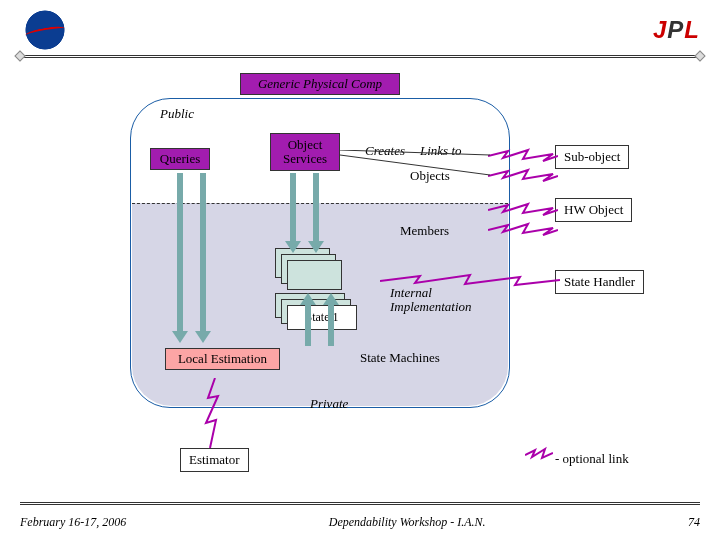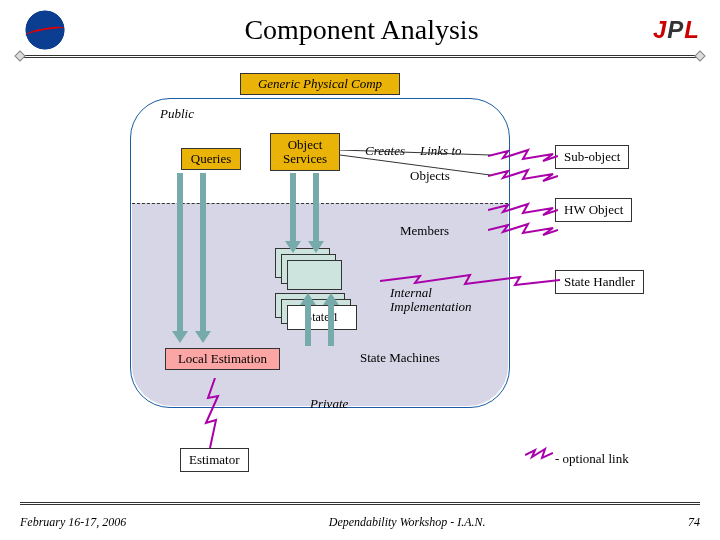--- a/index.html
+++ b/index.html
@@ -6,21 +6,21 @@
   body { width: 720px; height: 540px; font-family: "Times New Roman", serif; background: #fff; position: relative; }
   .header { display: flex; align-items: center; justify-content: space-between; padding: 10px 20px 5px; }
   .nasa-logo { width: 50px; height: 40px; background: radial-gradient(circle, #0b3d91 60%, transparent 62%); border-radius: 50%; position: relative; }
   .nasa-logo::after { content: ""; position: absolute; top: 18px; left: 5px; width: 40px; height: 6px; border-top: 2px solid #d00; border-radius: 50%; transform: rotate(-10deg); }
   .jpl-logo { font-family: Arial, sans-serif; font-weight: bold; font-style: italic; font-size: 24px; letter-spacing: 1px; color: #333; }
   .jpl-logo span.red { color: #c00; }
   .title { font-size: 28px; text-align: center; flex: 1; }
   .hr-line { height: 3px; margin: 0 20px; border-top: 1px solid #333; border-bottom: 1px solid #333; position: relative; }
   .hr-dot { position: absolute; width: 8px; height: 8px; background: #ddd; border: 1px solid #888; transform: rotate(45deg); top: -4px; }
   .diagram-area { position: relative; width: 720px; height: 420px; }
-  .box { position: absolute; border: 1px solid #333; background: #eab308; text-align: center; display: flex; align-items: center; justify-content: center; font-size: 13px; padding: 2px 6px; }
+  .box { position: absolute; border: 1px solid #333; background: #a21caf; text-align: center; display: flex; align-items: center; justify-content: center; font-size: 13px; padding: 2px 6px; }
   .rounded-container { position: absolute; border: 1.5px solid #1a5da6; border-radius: 40px; background: transparent; }
   .shade-bottom { position: absolute; background: #d6d6e6; border-radius: 0 0 40px 40px; }
   .italic { font-style: italic; font-size: 13px; }
   .dashed-line { position: absolute; border-top: 1.5px dashed #333; }
   .sidebox { position: absolute; border: 1px solid #333; background: #fff; font-size: 13px; padding: 3px 8px; }
   .arrow-up { position: absolute; width: 16px; height: 40px; }
   .arrow-up .shaft { position: absolute; left: 5px; width: 6px; height: 30px; background: #7aa; top: 10px; }
   .arrow-up .head { position: absolute; left: 0; top: 0; width: 0; height: 0; border-left: 8px solid transparent; border-right: 8px solid transparent; border-bottom: 12px solid #7aa; }
   .arrow-up.down .head { top: auto; bottom: 0; border-bottom: none; border-top: 12px solid #7aa; }
   .arrow-up.down .shaft { top: 0; }
@@ -29,42 +29,41 @@
   .footer { position: absolute; bottom: 10px; left: 20px; right: 20px; display: flex; justify-content: space-between; font-style: italic; font-size: 12px; margin-top: 40px; }
   .footer-line { position: absolute; bottom: 35px; left: 20px; right: 20px; height: 3px; border-top: 1px solid #333; border-bottom: 1px solid #333; }
   .plain-text { position: absolute; font-size: 13px; }
   svg.bolt-svg { position: absolute; }
 </style>
 </head>
 <body>
 
 <div class="header">
   <div class="nasa-logo"></div>
-  <div class="title">Component Analysis</div>
   <div class="jpl-logo"><span class="red">J</span>P<span class="red">L</span></div>
 </div>
 <div class="hr-line">
   <div class="hr-dot" style="left:-4px"></div>
   <div class="hr-dot" style="right:-4px"></div>
 </div>
 
 <div class="diagram-area">
 
   <div class="rounded-container" style="left:130px; top:40px; width:380px; height:310px;"></div>
   <div class="shade-bottom" style="left:132px; top:145px; width:376px; height:203px;"></div>
 
   <div class="dashed-line" style="left:132px; top:145px; width:376px;"></div>
 
   <div class="box" style="left:240px; top:15px; width:160px; height:22px;">
     <span class="italic">Generic Physical Comp</span>
   </div>
 
   <div class="plain-text italic" style="left:160px; top:48px;">Public</div>
 
-  <div class="box" style="left:181px; top:90px; width:60px; height:22px;">
+  <div class="box" style="left:150px; top:90px; width:60px; height:22px;">
     <span>Queries</span>
   </div>
 
   <div class="box" style="left:270px; top:75px; width:70px; height:38px; line-height:1.1;">
     <span>Object Services</span>
   </div>
 
   <div class="plain-text italic" style="left:365px; top:85px;">Creates</div>
   <div class="plain-text italic" style="left:420px; top:85px;">Links to</div>
 

